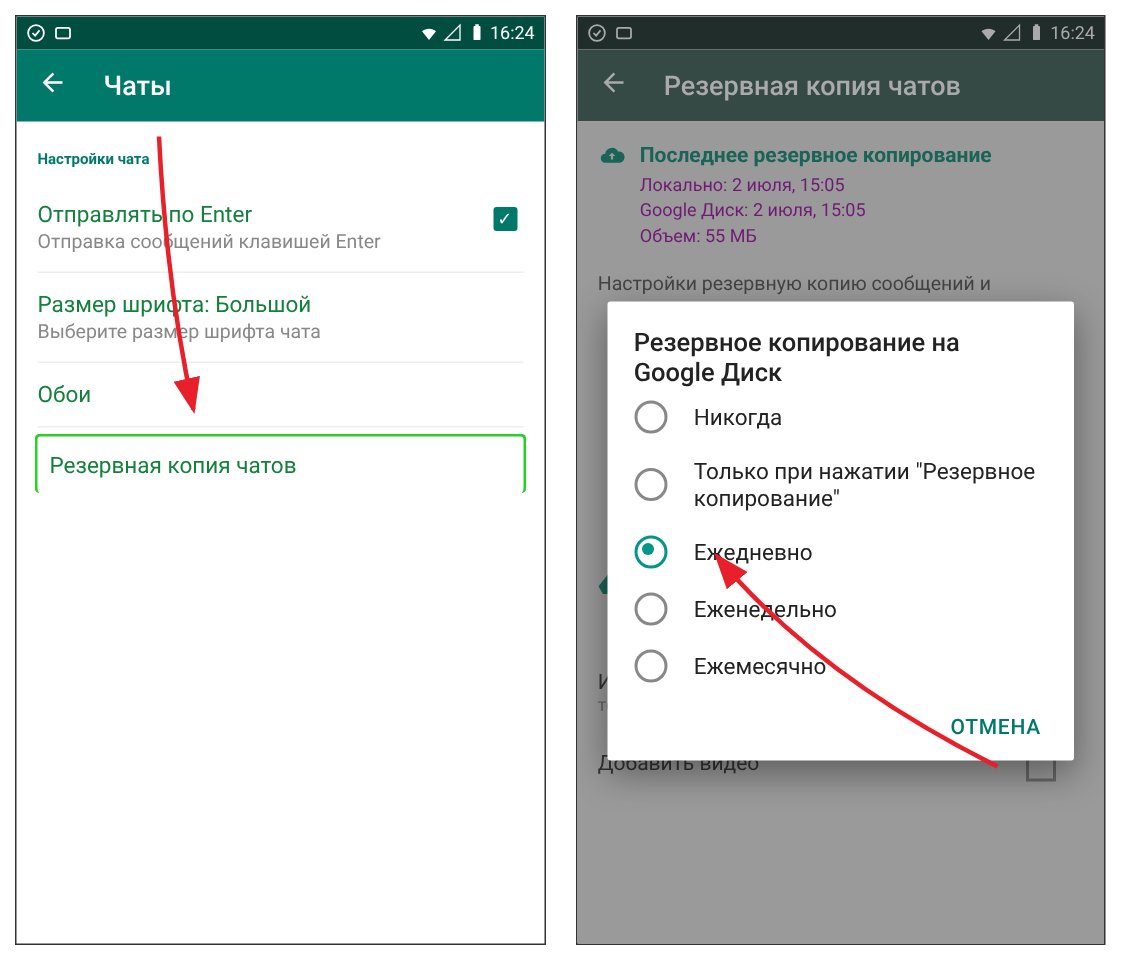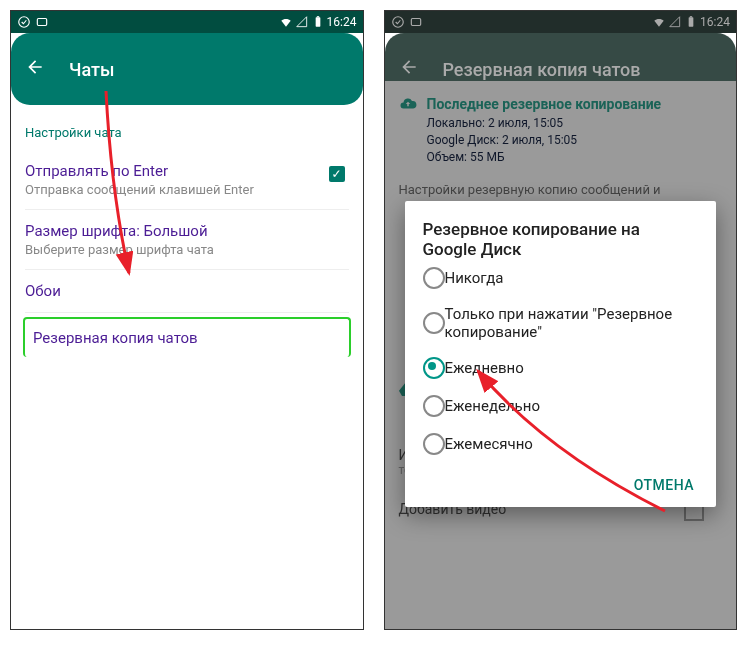--- a/index.html
+++ b/index.html
@@ -31,39 +31,38 @@
   }
   .status-left { display: flex; gap: 4px; align-items: center; }
   .status-right { display: flex; gap: 2px; align-items: center; }
   .status-icon { width: 14px; height: 14px; display: inline-flex; }
   .app-bar {
     height: 48px;
     background: #00796b;
     color: #fff;
     display: flex;
     align-items: center;
-    padding: 12px 14px;
+    padding: 0 14px;
     font-size: 18px;
     font-weight: 500;
-    border-radius: 19px;
   }
   .back-arrow { margin-right: 24px; font-size: 20px; }
   .content { padding: 12px 14px 0 14px; }
   .section-header {
     color: #00796b;
-    font-size: 13px;
-    font-weight: 400;
+    font-size: 10px;
+    font-weight: 700;
     padding: 8px 0 10px 0;
   }
   .row {
     padding: 12px 0;
     border-bottom: 1px solid #eee;
     position: relative;
   }
-  .row-title { font-size: 15px; color: #4c1d95; }
+  .row-title { font-size: 15px; color: #15803d; }
   .row-sub { font-size: 13px; color: #888; margin-top: 2px; }
   .checkbox {
     position: absolute;
     right: 4px;
     top: 16px;
     width: 16px;
     height: 16px;
     background: #00796b;
     color: #fff;
     font-size: 12px;
@@ -82,35 +81,35 @@
   .dimmed .status-bar { background: #212d2a; color: #aaa; }
   .dimmed .app-bar { background: #364a45; color: #aaa; }
   .dimmed .bg-content {
     position: absolute; top: 70px; left: 0; right: 0; bottom: 0;
     background: #9a9a9a;
     padding: 14px;
     color: #555;
     font-size: 13px;
   }
   .bg-header { color: #1a6357; font-size: 14px; font-weight: 700; display:flex; align-items:center; gap:10px; }
-  .bg-line { color: #0f172a; margin: 3px 0 0 28px; font-size: 12px; }
+  .bg-line { color: #701a75; margin: 3px 0 0 28px; font-size: 12px; }
   .bg-para { margin-top: 18px; font-size: 13px; color: #444; }
   .gd-icon { width:18px; height:18px; }
   .dialog {
     position: absolute;
     left: 20px; right: 20px;
     top: 190px;
     background: #fff;
     border-radius: 2px;
     box-shadow: 0 8px 24px rgba(0,0,0,0.4);
     padding: 18px 18px 8px 18px;
     z-index: 10;
   }
   .dialog-title { font-size: 17px; font-weight: 500; color: #222; margin-bottom: 0; }
-  .radio-row { display: flex; align-items: center; padding: 8px 0; }
+  .radio-row { display: flex; align-items: center; gap: 18px; padding: 8px 0; }
   .radio {
     width: 18px; height: 18px; border: 2px solid #888; border-radius: 50%;
     flex-shrink: 0; position: relative;
   }
   .radio.selected { border-color: #009688; }
   .radio.selected::after {
     content: ''; position: absolute; top: 3px; left: 3px; width: 8px; height: 8px;
     background: #009688; border-radius: 50%;
   }
   .radio-label { font-size: 15px; color: #222; }

